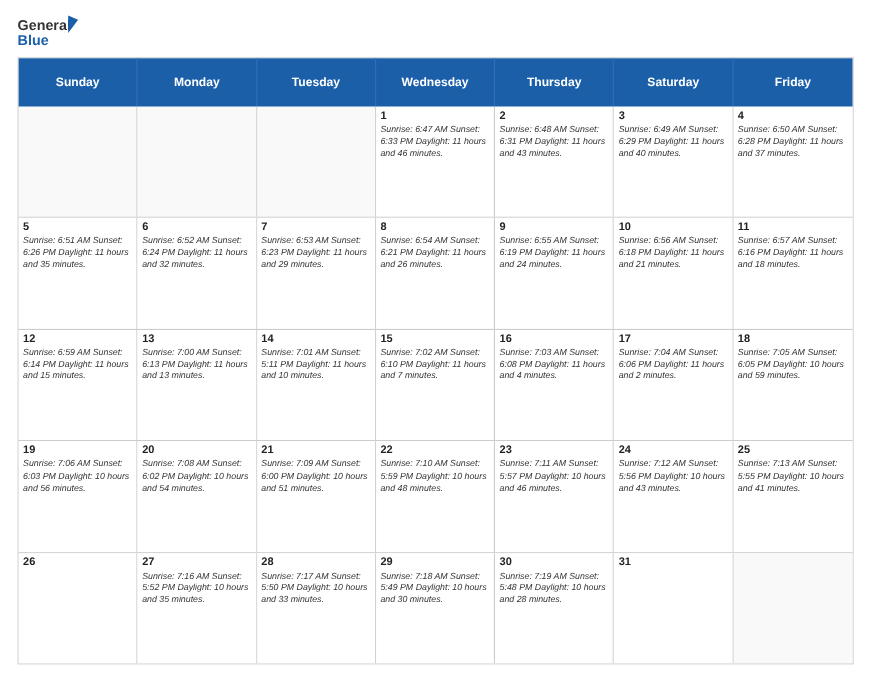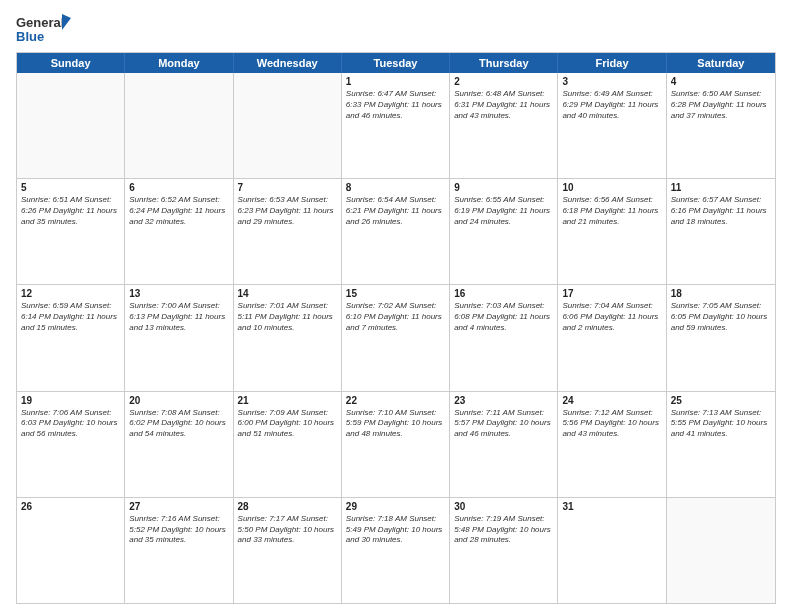--- a/index.html
+++ b/index.html
@@ -51,21 +51,21 @@
     .calendar-header {
       display: grid;
       grid-template-columns: repeat(7, 1fr);
       background: #1a5fa8;
     }
     .day-header {
       color: #fff;
       font-size: 11px;
       font-weight: bold;
       text-align: center;
-      padding: 4px 2px;
+      padding: 16px 2px;
       border-right: 1px solid #3070b8;
     }
     .day-header:last-child { border-right: none; }
     .calendar-body {
       flex: 1;
       display: flex;
       flex-direction: column;
     }
     .week-row {
       display: grid;
@@ -114,25 +114,25 @@
     <div class="title-section">
       <div class="month-title"></div>
       <div class="location-title"></div>
     </div>
   </div>
 
   <div class="calendar">
     <div class="calendar-header">
     <div class="day-header">Sunday</div>
         <div class="day-header">Monday</div>
+        <div class="day-header">Tuesday</div>
         <div class="day-header">Wednesday</div>
-        <div class="day-header">Tuesday</div>
         <div class="day-header">Thursday</div>
+        <div class="day-header">Saturday</div>
         <div class="day-header">Friday</div>
-        <div class="day-header">Saturday</div>
       </div>
     <div class="calendar-body">
     <div class="week-row">
           <div class="day-cell empty"></div>
           <div class="day-cell empty"></div>
           <div class="day-cell empty"></div>
           <div class="day-cell">
             <div class="day-num">1</div>
             <div class="day-info">Sunrise: 6:47 AM
 Sunset: 6:33 PM

